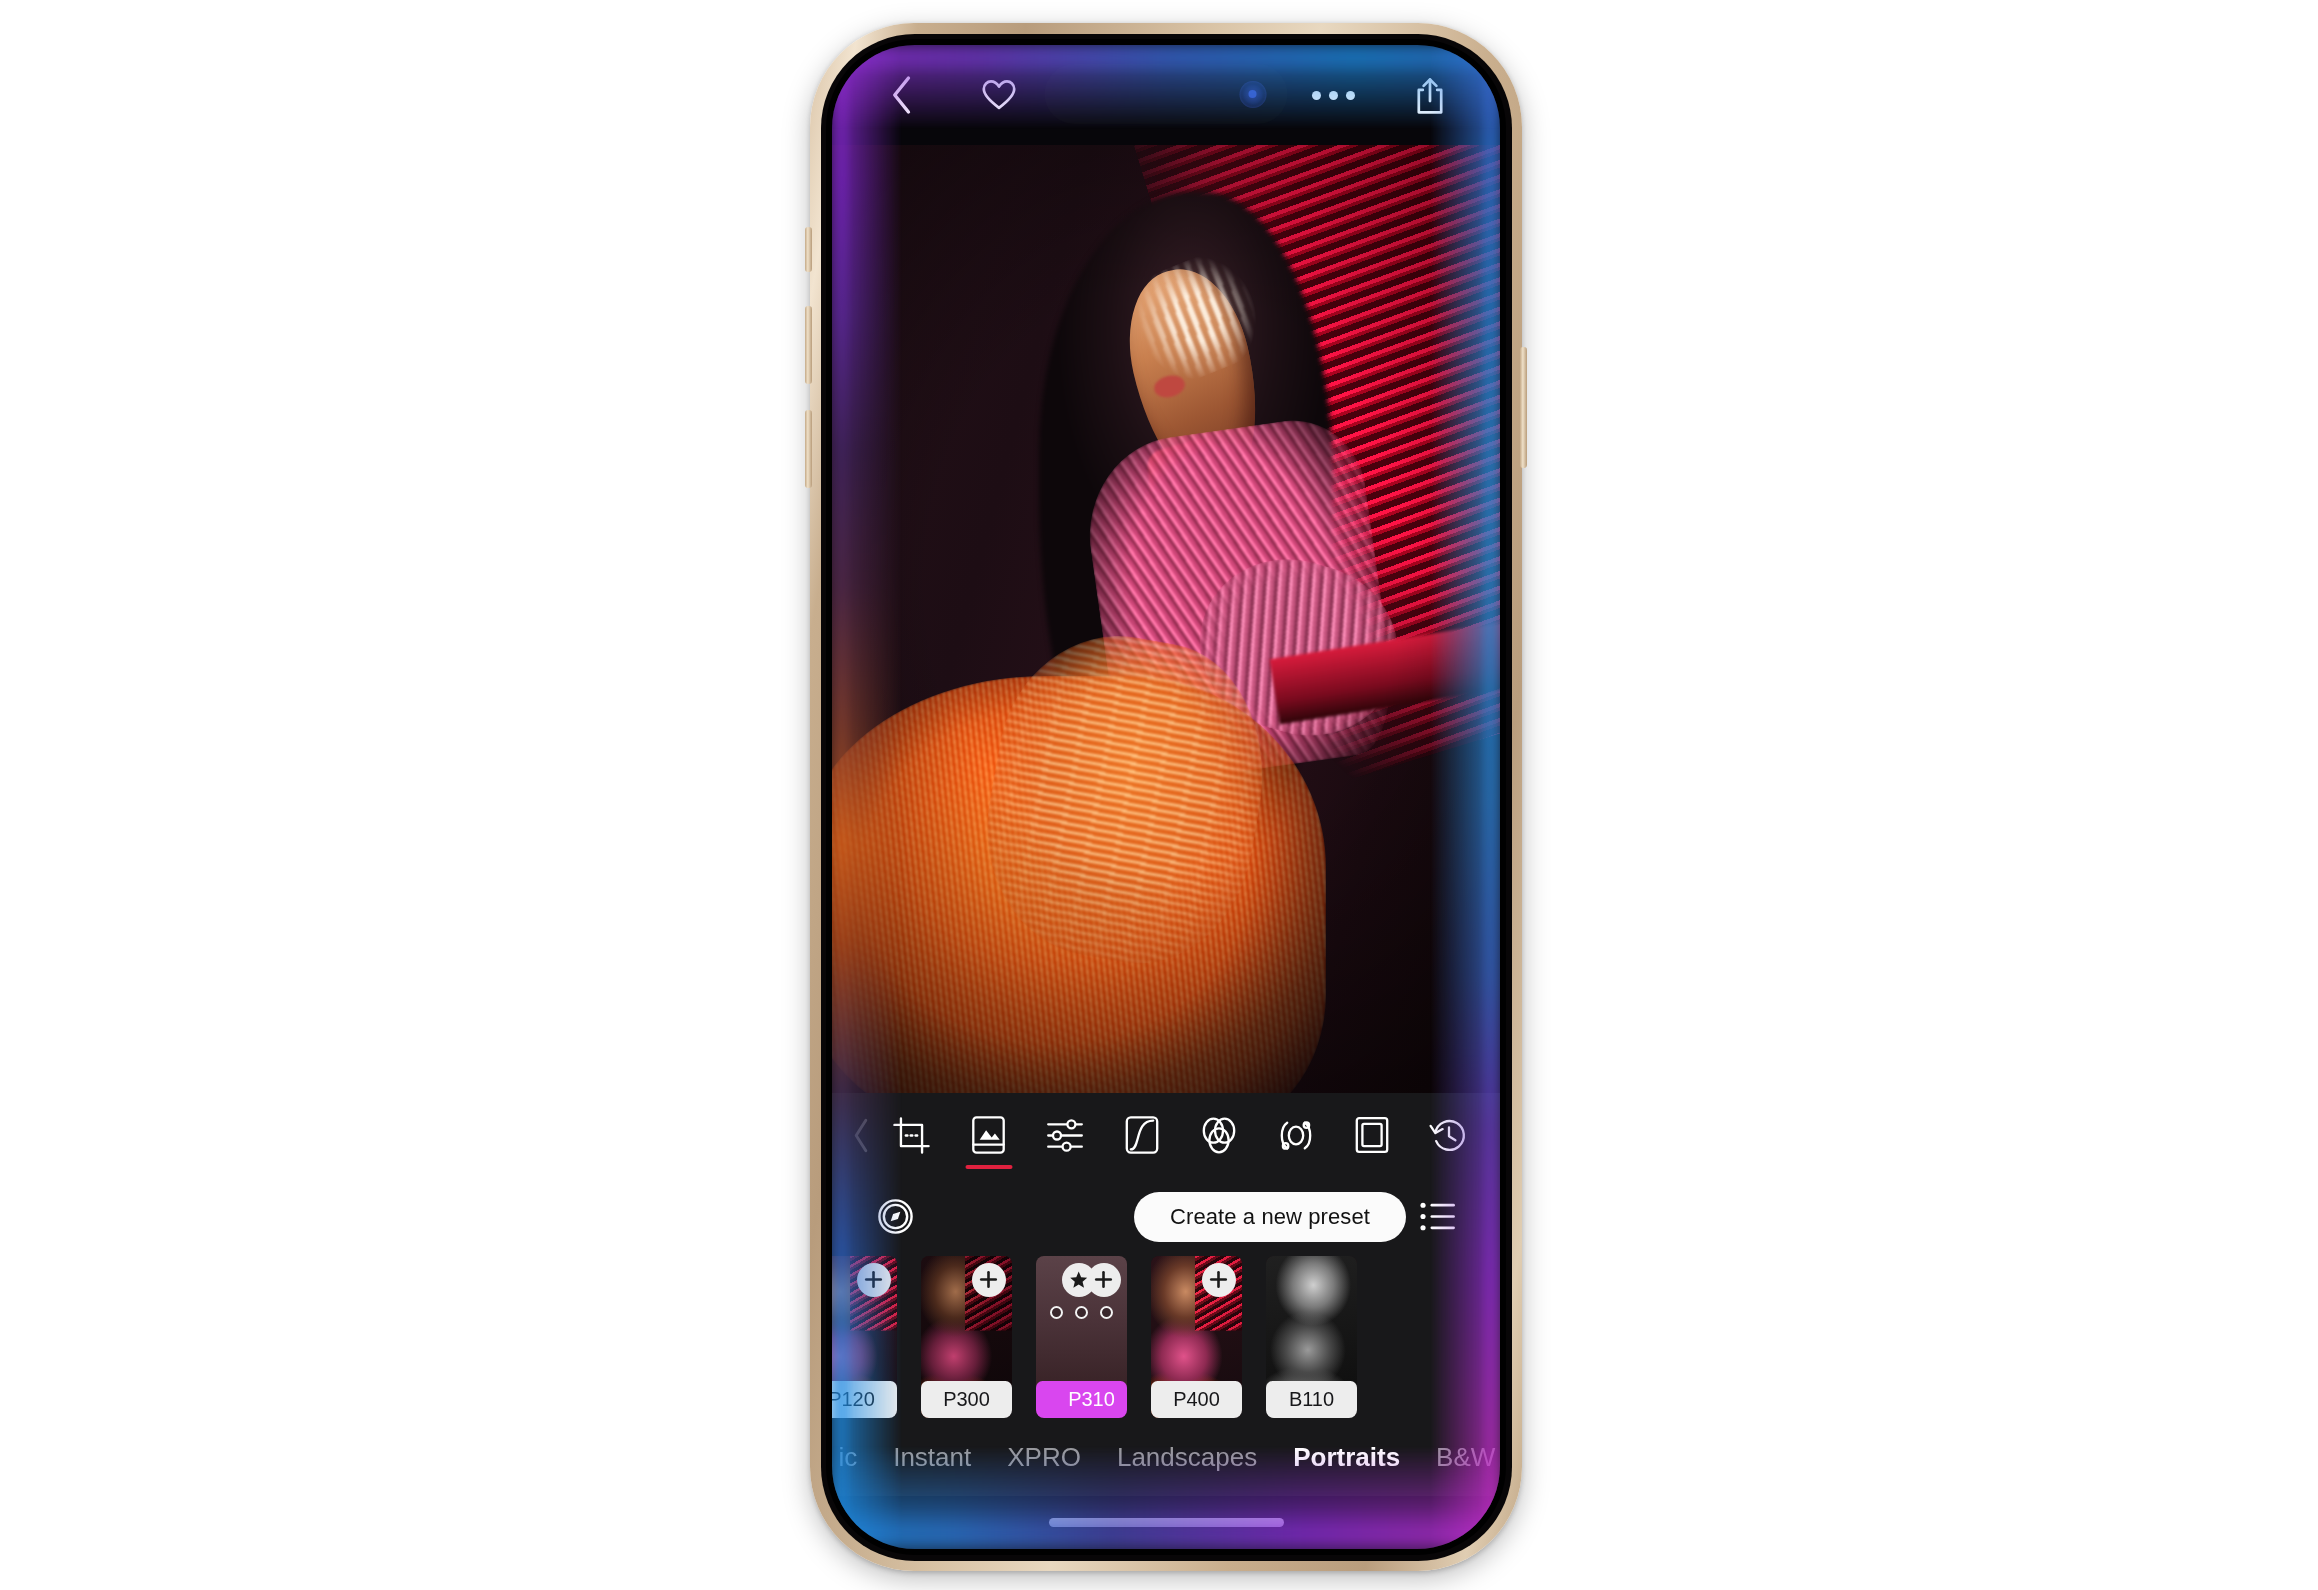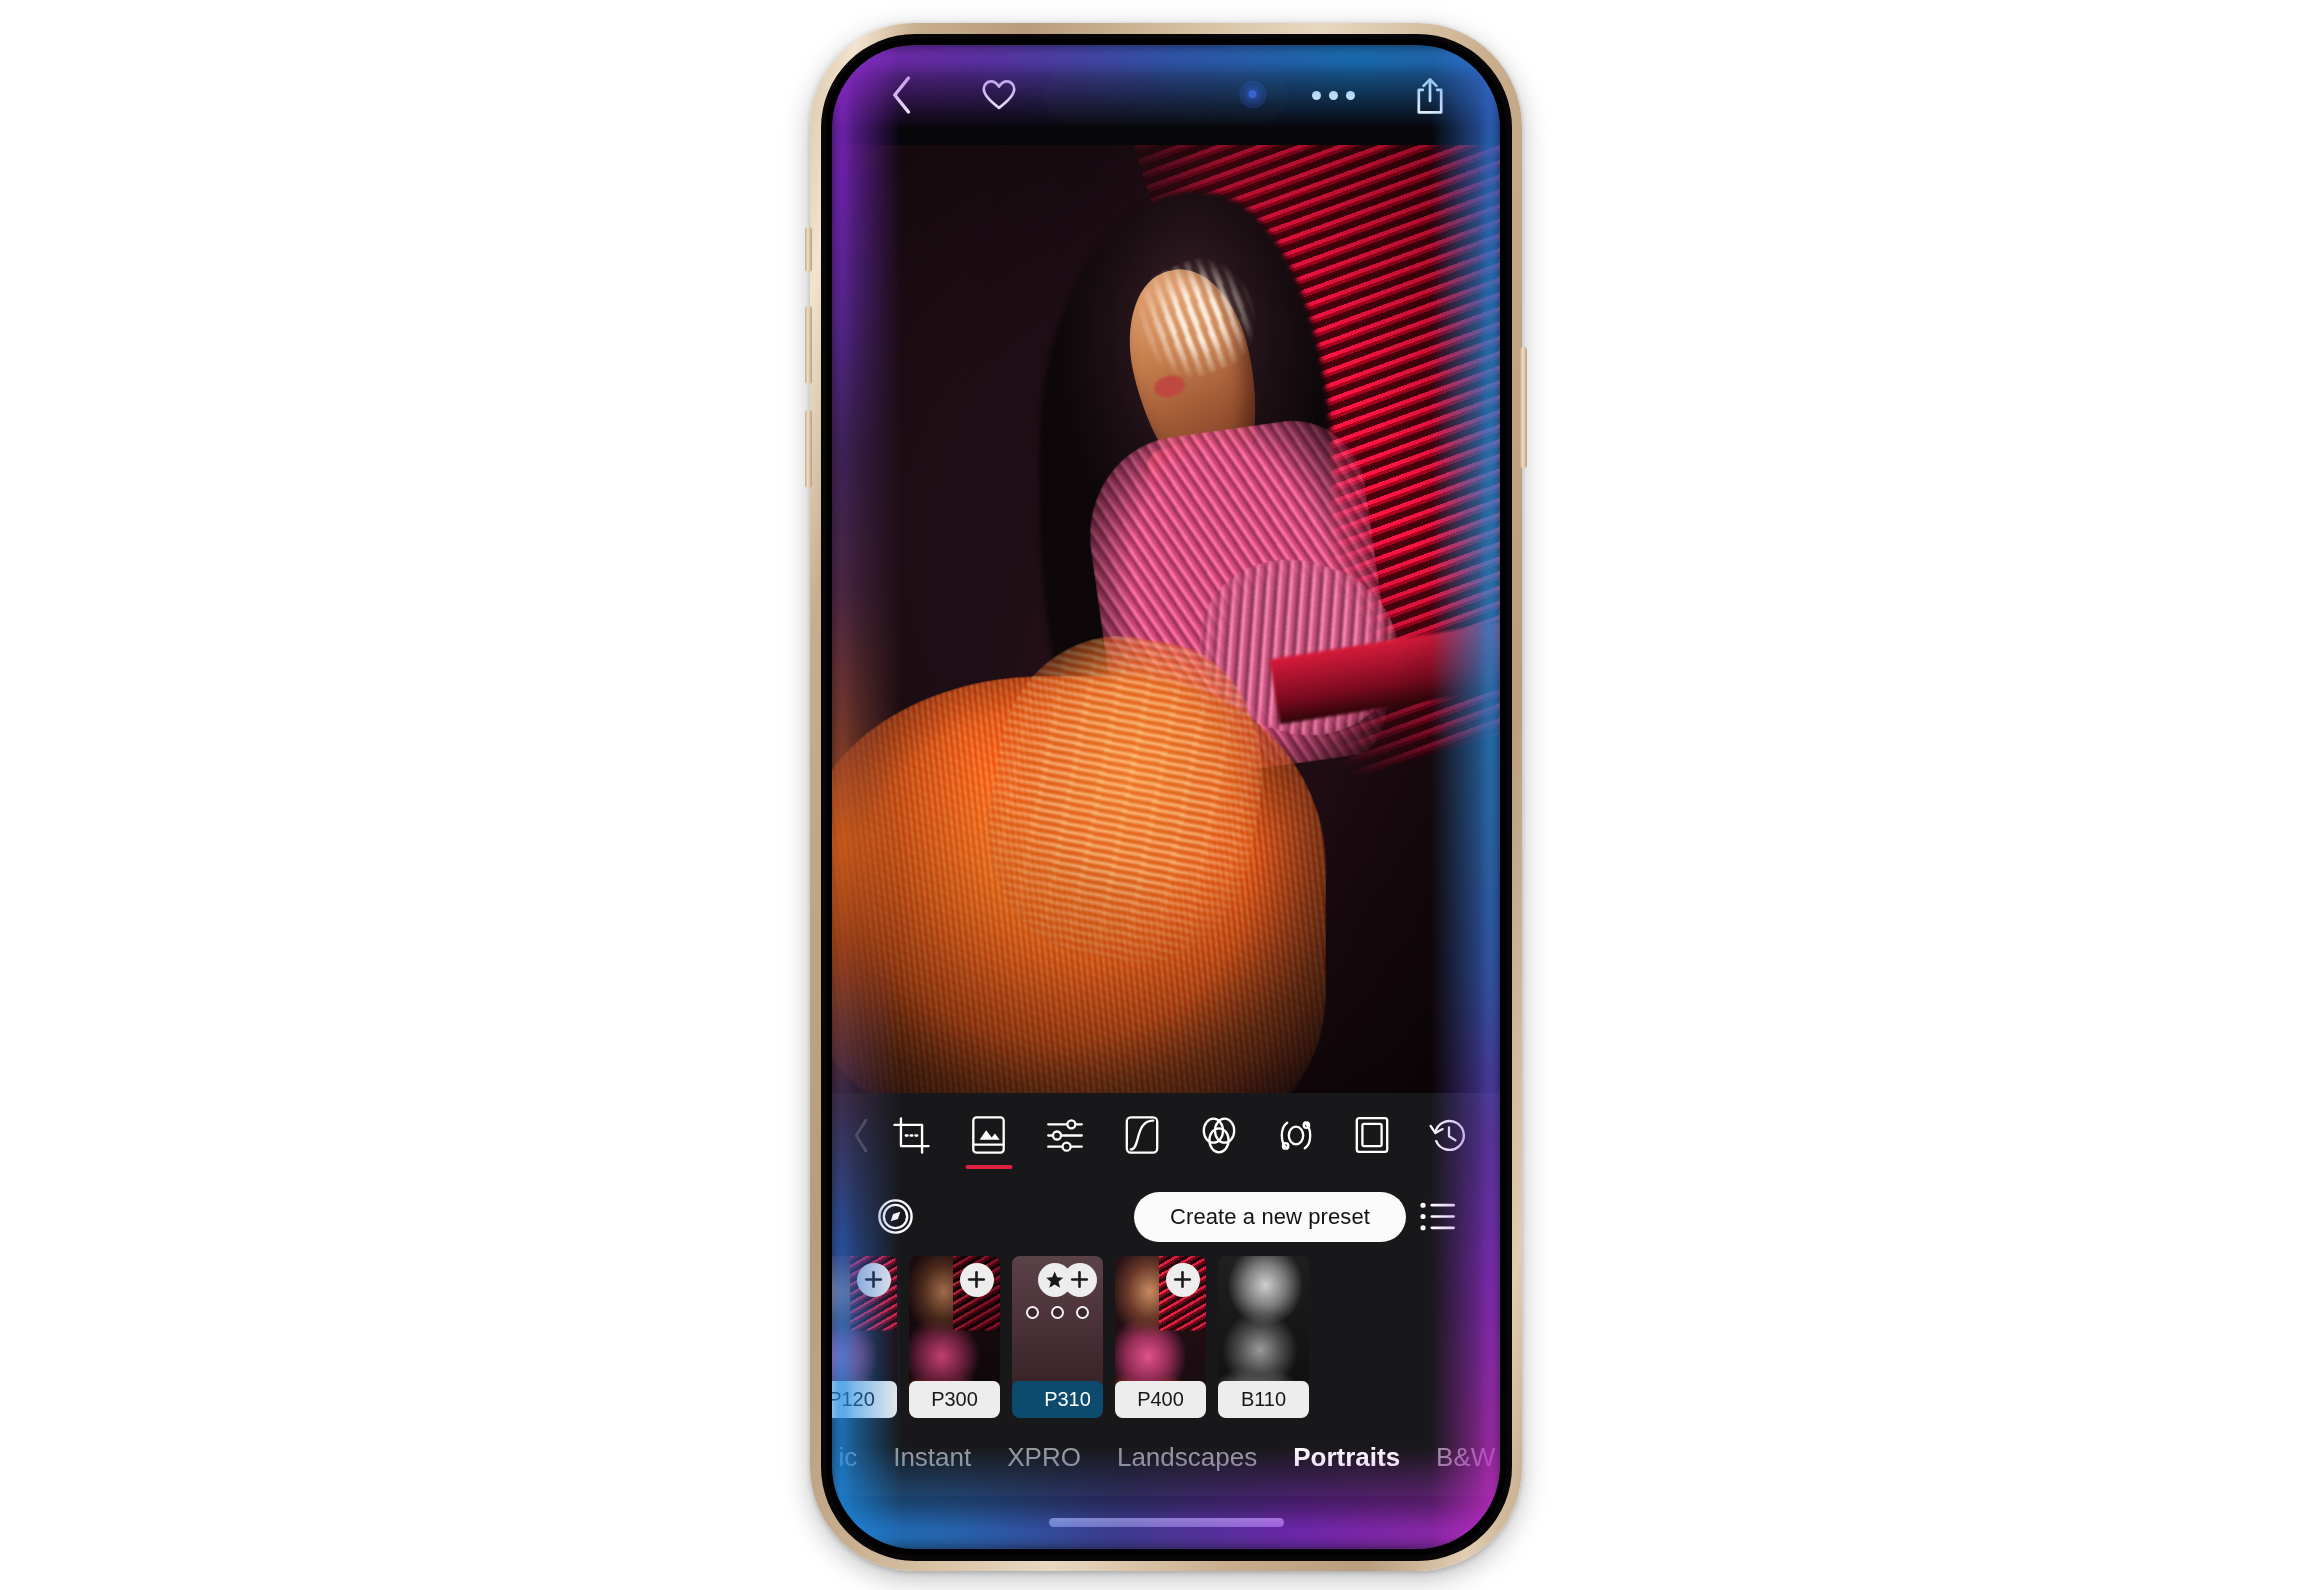--- a/index.html
+++ b/index.html
@@ -410,21 +410,21 @@
     letter-spacing: 0.1px;
     cursor: pointer;
     white-space: nowrap;
   }
 
   
   .preset-strip {
     flex: 0 0 162px;
     display: flex;
     align-items: stretch;
-    gap: 12px;
+    gap: 24px;
     padding: 0 0 0 0;
     background: #18181a;
     overflow: hidden;
   }
   .preset-card {
     position: relative;
     flex: 0 0 91px;
     border-radius: 8px;
     overflow: hidden;
     background: #1c1014;
@@ -506,21 +506,21 @@
     height: 37px;
     display: flex;
     align-items: center;
     justify-content: center;
     font-size: 20px;
     color: #17171a;
     background: #ededed;
     border-radius: 6.5px 6.5px 0 0;
   }
   .preset-card.selected .preset-label {
-    background: #0c4a6e;
+    background: #d946ef;
     color: #ffffff;
     padding-left: 20px;
   }
 
   
   .cat-tabs {
     flex: 0 0 78px;
     display: flex;
     align-items: center;
     gap: 36px;

